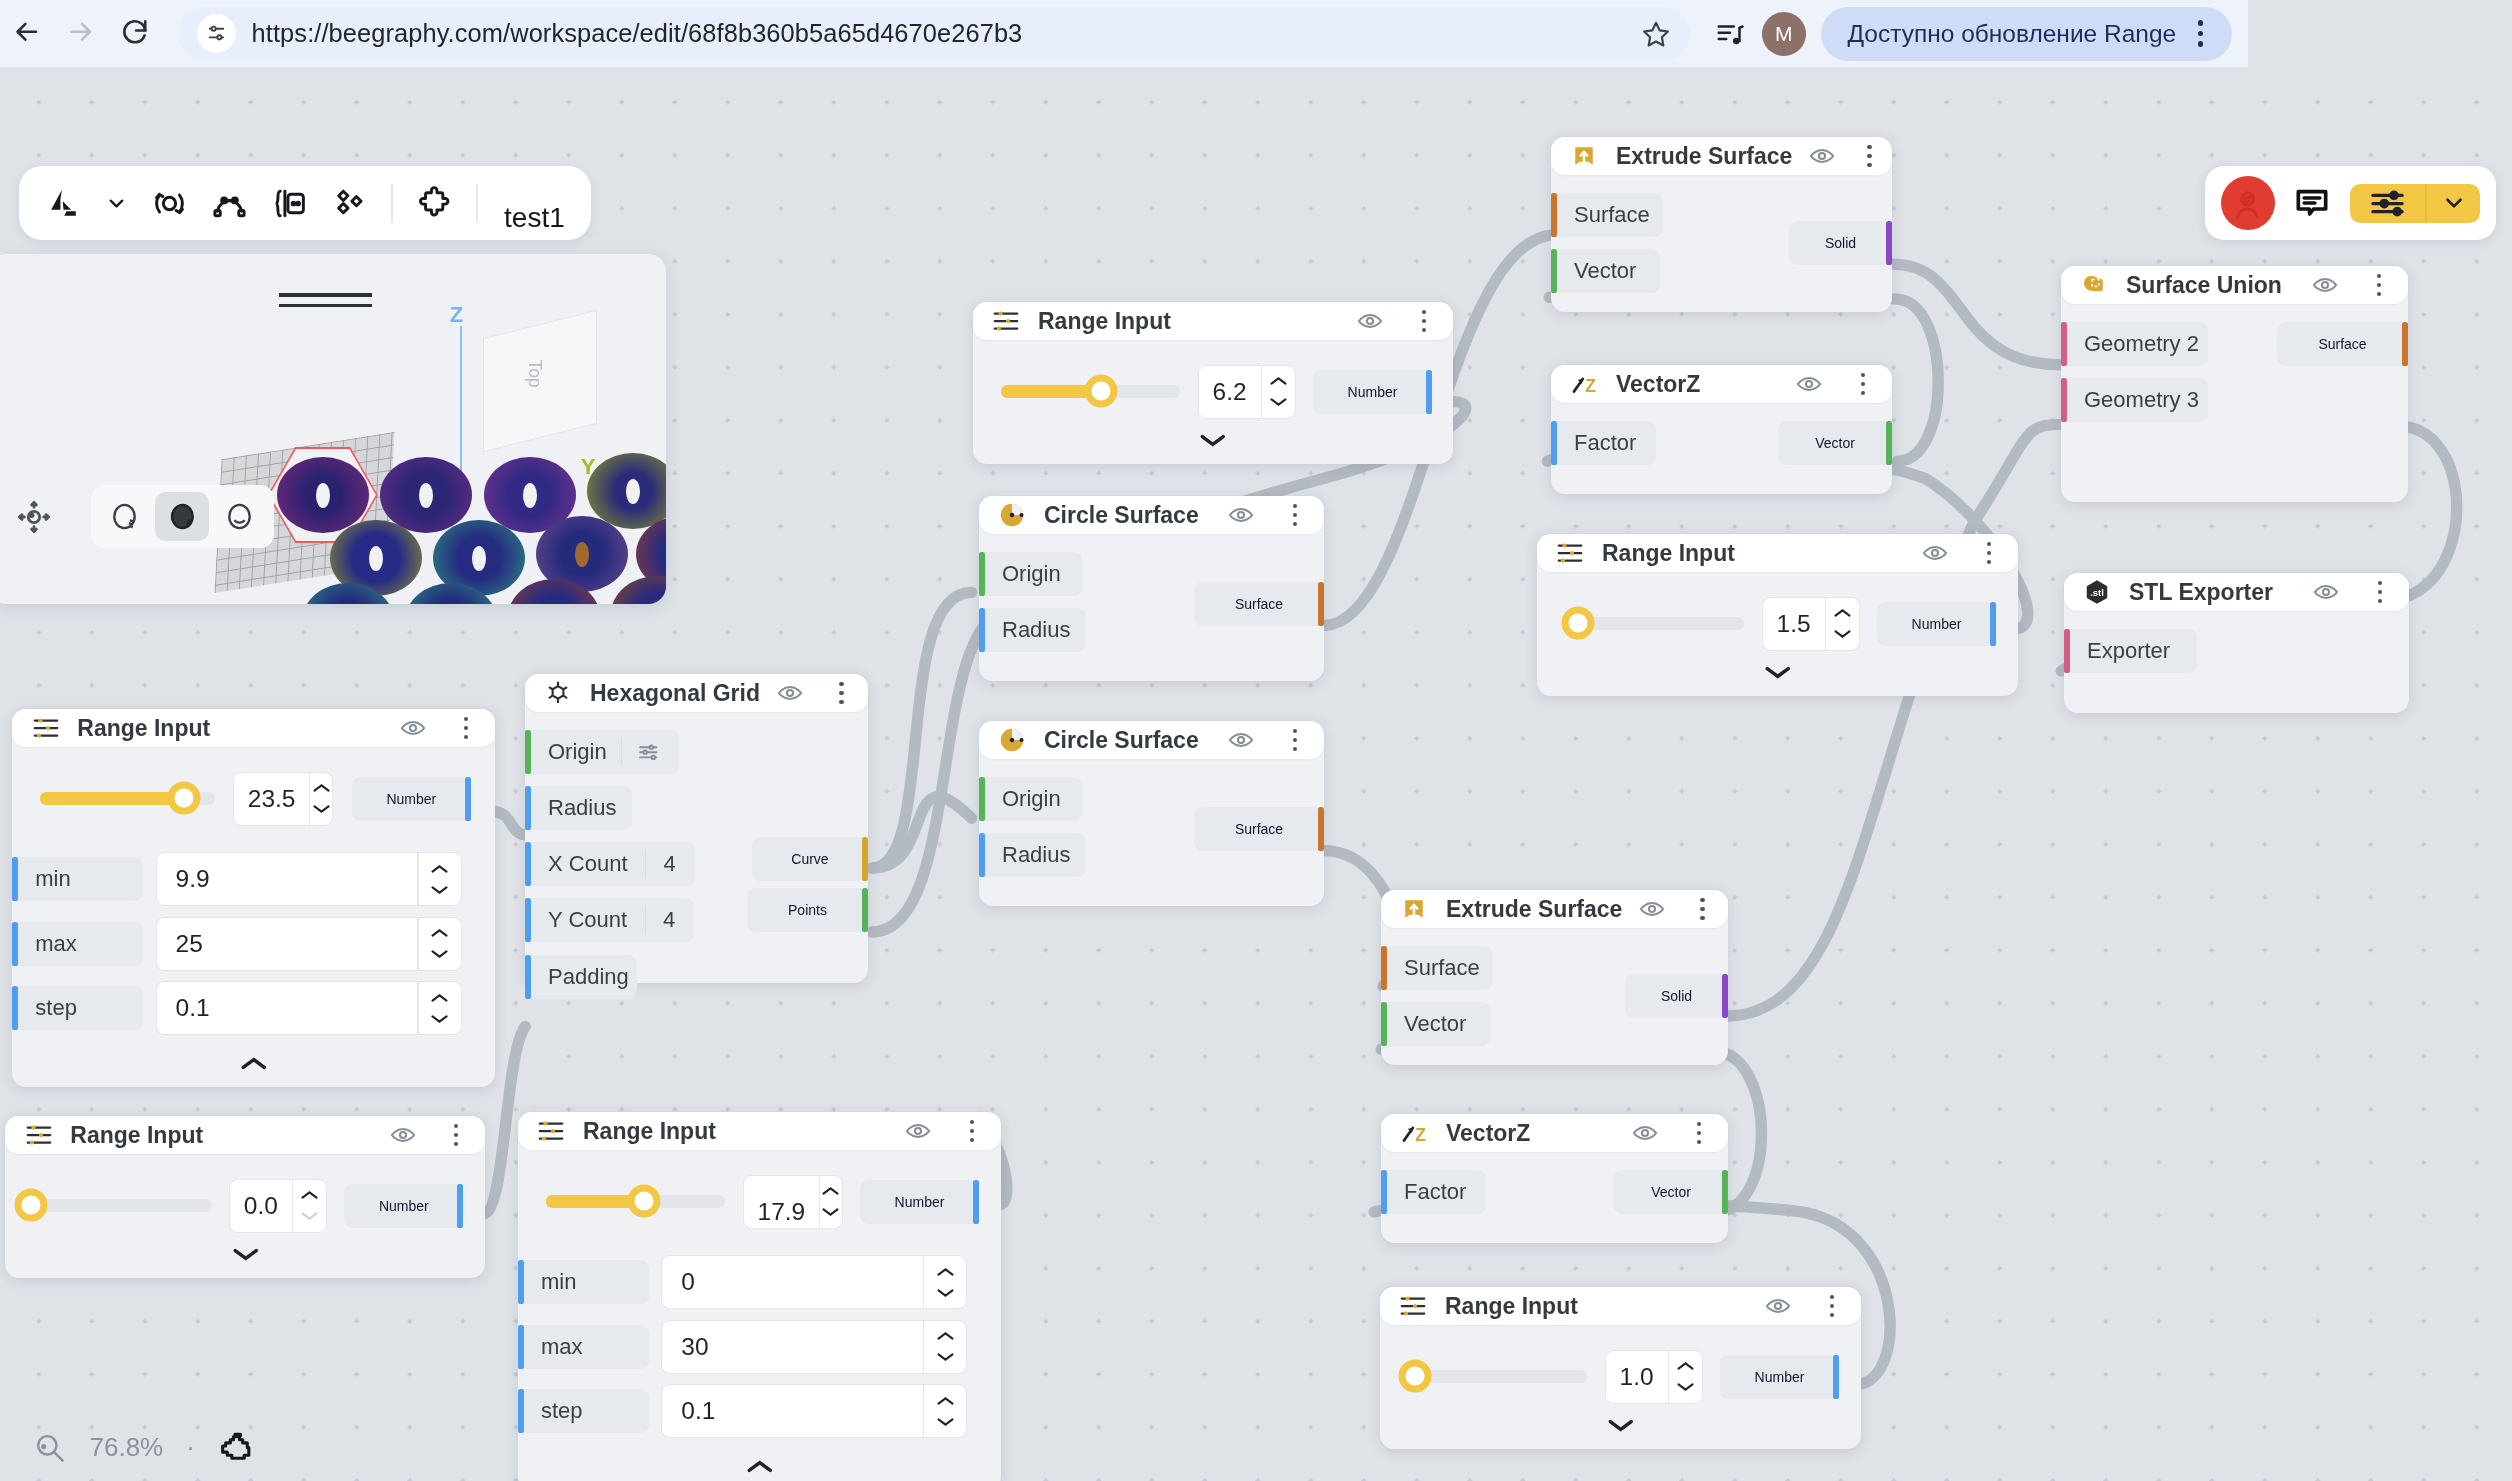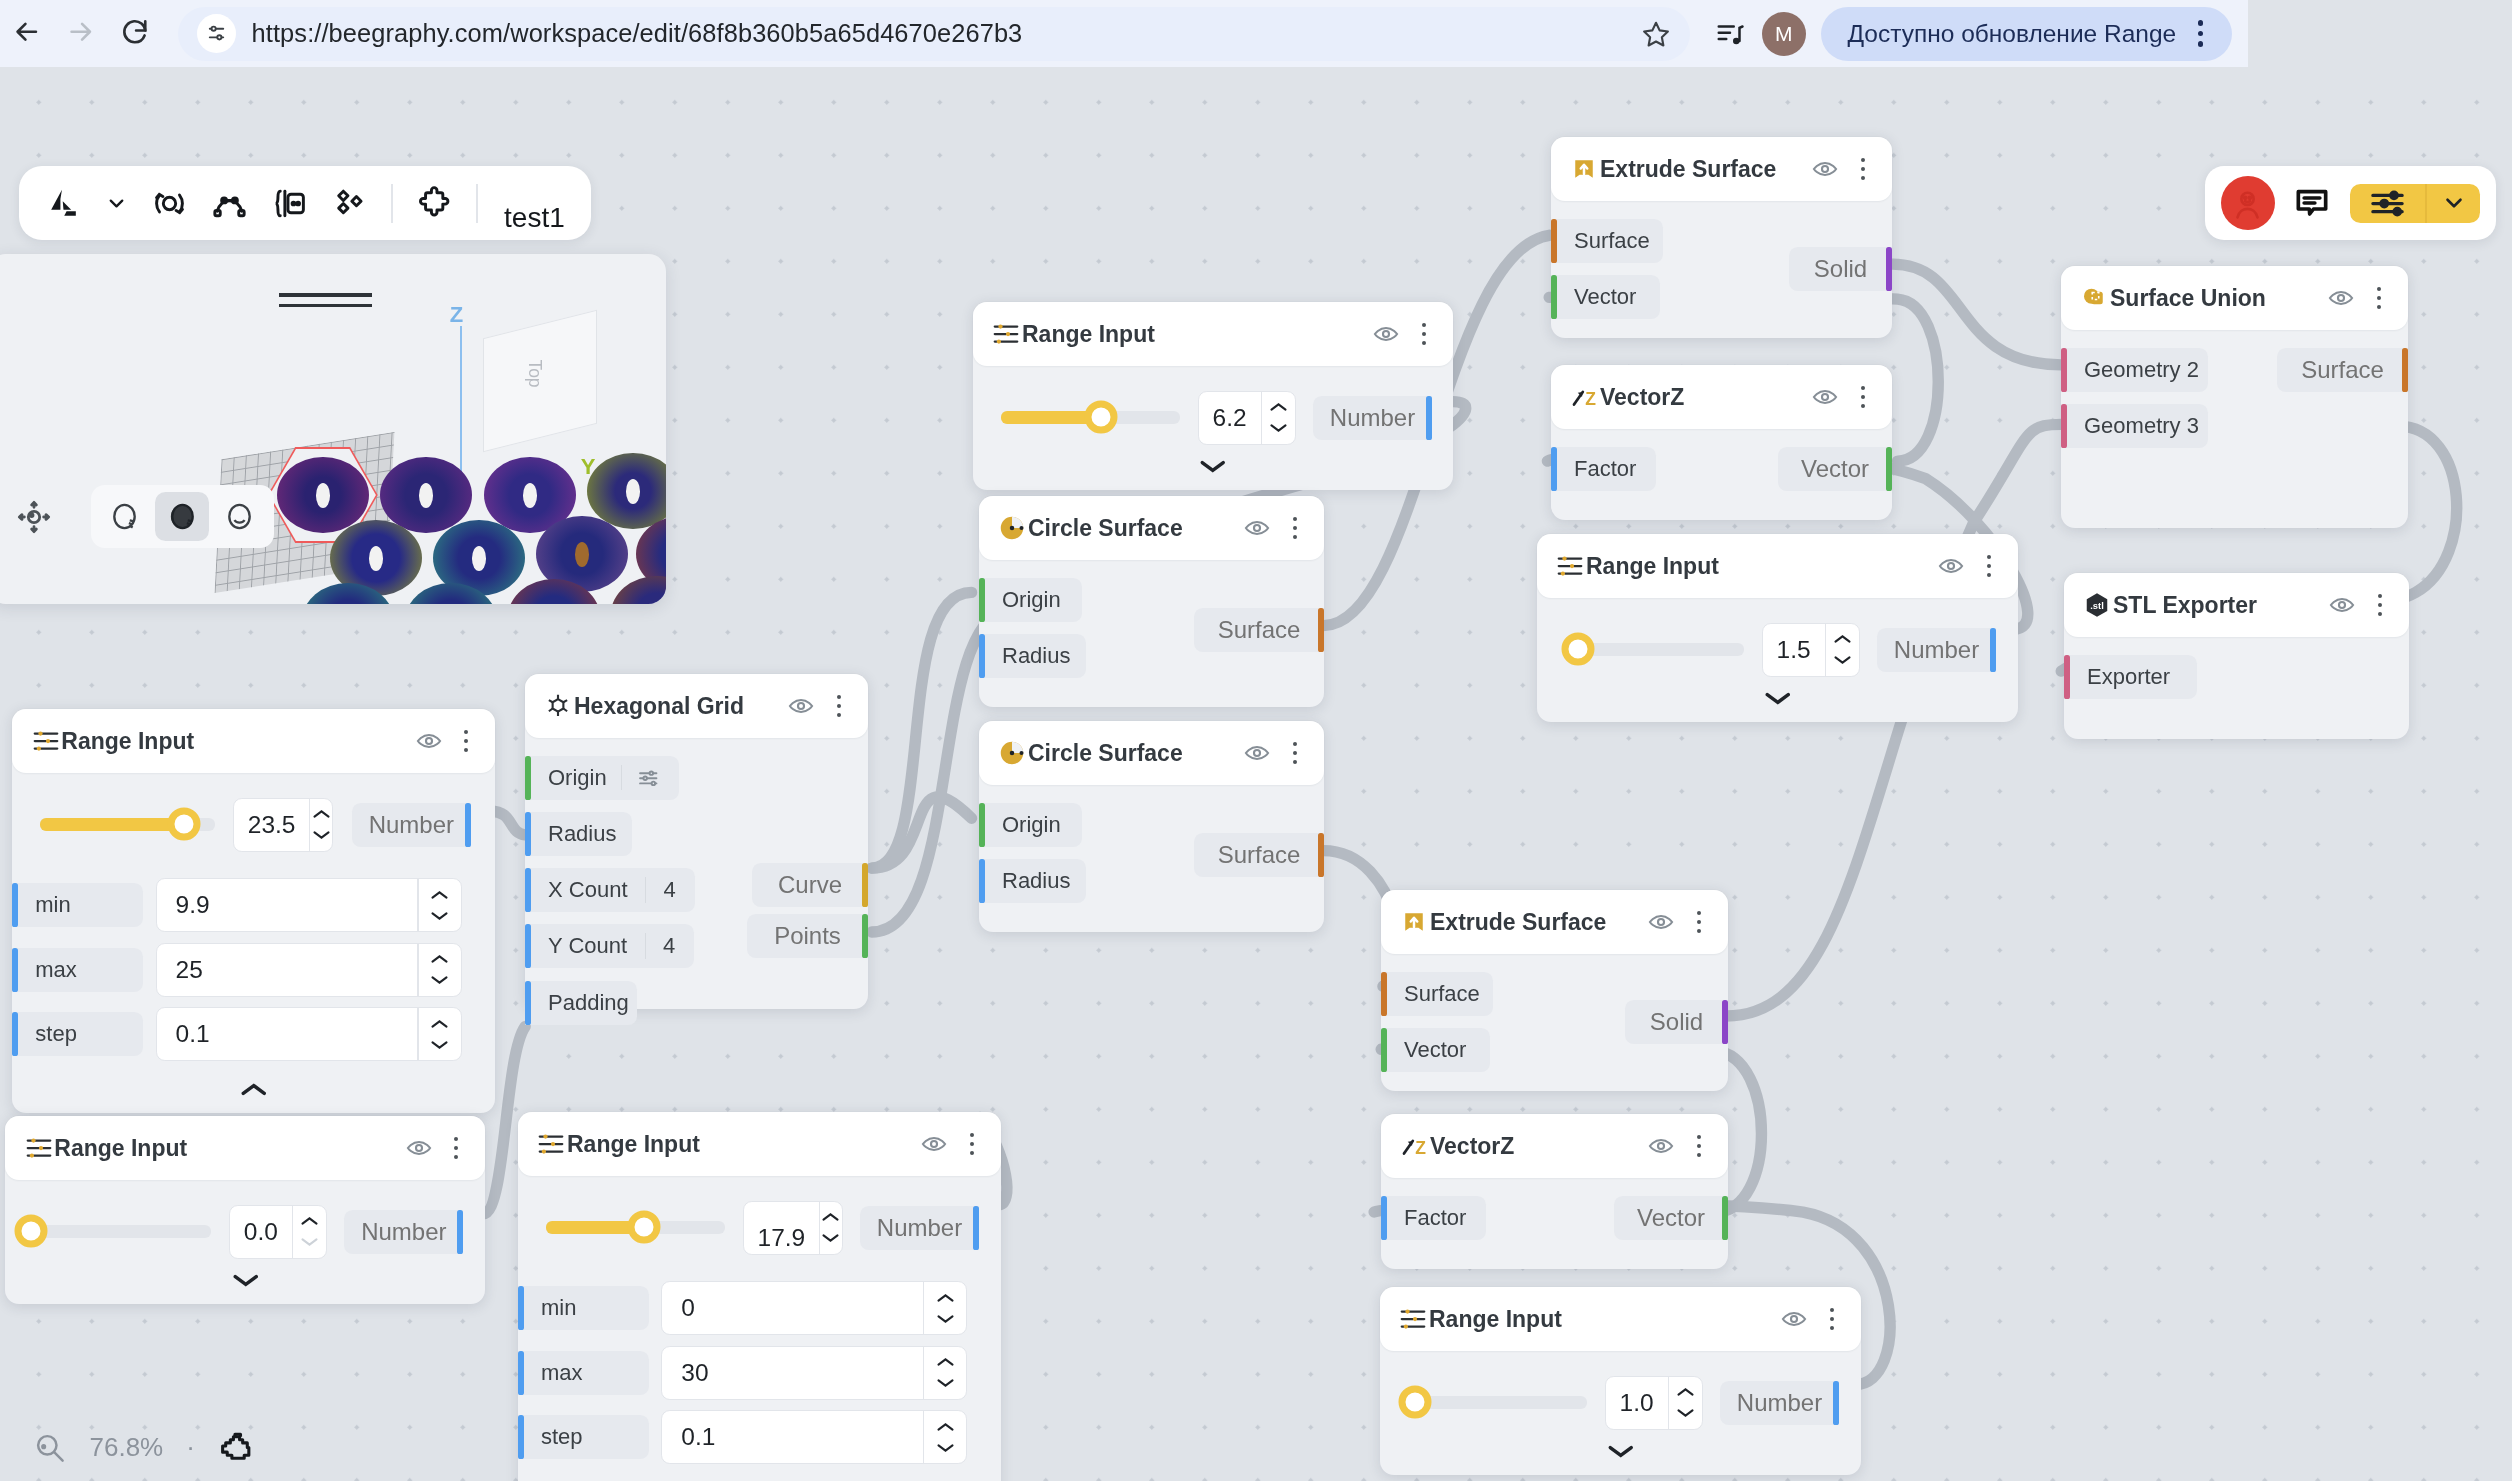--- a/index.html
+++ b/index.html
@@ -174,22 +174,22 @@
   #sb-engine { color:#15181c; display:flex;}
   #sb-engine svg { width:37px; height:37px; }
 
   
   .node {
     position: absolute; border-radius: 14px; background: #eff1f4;
     box-shadow: 0 2.6px 12.3px rgba(40,50,70,.13);
     z-index: 20;
   }
   .node-head {
-    height: 64px; background:#fff; border-radius: 14px;
-    display:flex; align-items:center; padding:0 17.5px; gap:0;
+    height: 38px; background:#fff; border-radius: 14px;
+    display:flex; align-items:center; padding:0 17.5px; gap:16px;
     box-shadow: 0 0.9px 1.8px rgba(40,50,70,.06);
   }
   .node-ico { width:31.5px; height:31.5px; display:flex; align-items:center; justify-content:center; flex:none;}
   .node-ico svg { width:30px; height:30px; }
   .node-title { font-size:23px; font-weight:700; color:#343a40; white-space:nowrap; }
   .node-eye { margin-left:auto; color:#868e96; display:flex; }
   .node-eye svg { width:28px; height:28px; }
   .node-kebab { width:23px; display:flex; flex-direction:column; align-items:center; gap:4.4px; margin-left:12.3px;}
   .node-kebab i { width:4.4px; height:4.4px; border-radius:50%; background:#4d5358; }
   .node-body { padding: 14px 0 14px 0; position:relative; }
@@ -199,21 +199,21 @@
   .port-in {
     position:absolute; left:0; height:44px; border-radius:0 8.8px 8.8px 0;
     background:#e6e9ee; display:flex; align-items:center; padding-left:23px; padding-right:19px;
   }
   .port-in .pl { font-size:22px; color:#3b4045; white-space:nowrap; }
   .port-bar { position:absolute; left:0; top:0; width:6.1px; height:44px; border-radius:2.6px; }
   .port-out {
     position:absolute; right:0; height:44px; border-radius:8.8px 0 0 8.8px;
     background:#e6e9ee; display:flex; align-items:center; padding:0 23px;
   }
-  .port-out .pl { font-size:24px; color:#737373; white-space:nowrap; }
+  .port-out .pl { font-size:14px; color:#0f172a; white-space:nowrap; }
   .port-bar-r { position:absolute; right:0; top:0; width:6.1px; height:44px; border-radius:2.6px; }
   .inline-val {
     border-left:1.8px solid #d7dbe0; padding-left:17.5px; margin-left:17.5px;
     font-size:22px; color:#3b4045;
   }
   .inline-gear { border-left:1.8px solid #d7dbe0; padding-left:14px; margin-left:14px; display:flex; }
   .inline-gear svg { width:24.5px; height:24.5px; color:#868e96; }
 
   
   .slider-row { display:flex; align-items:center; padding: 10.5px 0 3.5px 0; }

